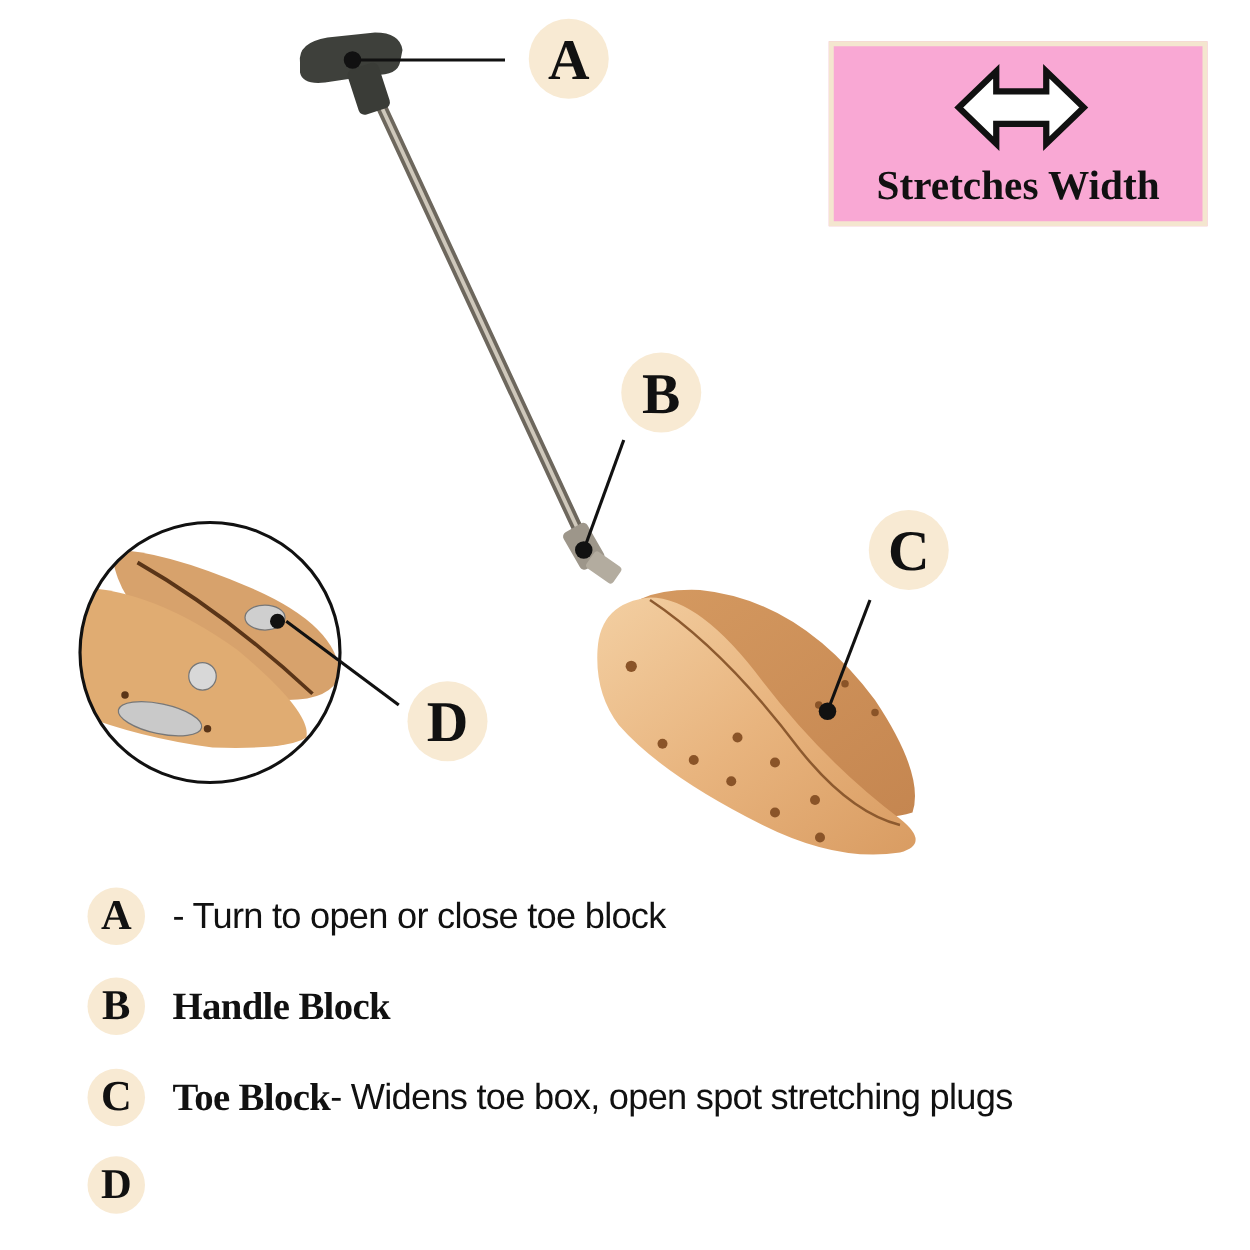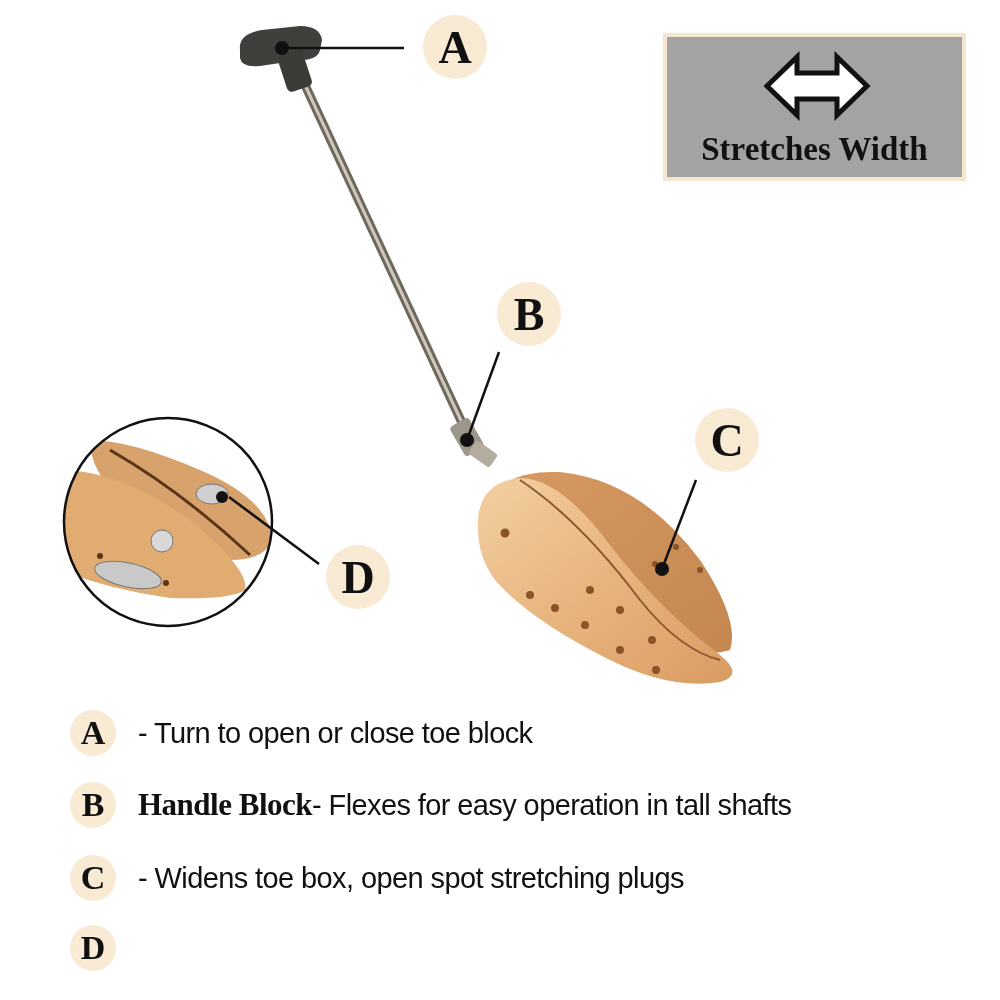--- a/index.html
+++ b/index.html
@@ -1,21 +1,21 @@
 <!DOCTYPE html>
 <html><head>
 <meta charset="utf-8">
 <style>
   html,body{margin:0;padding:0;background:#fff;}
   body{width:1000px;height:1000px;position:relative;overflow:hidden;font-family:"Liberation Serif",serif;}
   .badge{position:absolute;border-radius:50%;background:#f8ead3;display:flex;align-items:center;justify-content:center;
     font-family:"Liberation Serif",serif;font-weight:bold;color:#111;}
   .badge.big{width:64px;height:64px;font-size:46px;}
   .badge.small{width:46px;height:46px;font-size:34px;}
-  .width-box{position:absolute;left:663px;top:33px;width:303px;height:148px;border:4px solid #f4e6cf;box-sizing:border-box;background:#a3a3a3;}
+  .width-box{position:absolute;left:663px;top:33px;width:303px;height:148px;border:4px solid #f4e6cf;box-sizing:border-box;background:#f9a8d4;}
   .width-box .label{position:absolute;left:0;right:0;top:94px;text-align:center;font-family:"Liberation Serif",serif;font-weight:bold;font-size:33px;color:#111;}
   .width-box svg{position:absolute;left:95px;top:14px;}
   .legend-row{position:absolute;left:70px;height:50px;display:flex;align-items:center;}
   .legend-row .badge{position:relative;margin-right:22px;}
   .legend-row .term{font-family:"Liberation Serif",serif;font-weight:bold;font-size:31px;color:#111;letter-spacing:-0.5px;}
   .legend-row .desc{font-family:"Liberation Sans",sans-serif;font-size:29px;color:#111;letter-spacing:-0.6px;text-align:right;}
   svg.art{position:absolute;left:0;top:0;}
 </style>
 </head>
 <body>
@@ -117,21 +117,21 @@
   <div class="label">Stretches Width</div>
 </div>
 
 <div class="legend-row" style="top:708px;">
   <div class="badge small">A</div>
   <span class="desc">- Turn to open or close toe block</span>
 </div>
 <div class="legend-row" style="top:780px;">
   <div class="badge small">B</div>
   <span class="term">Handle Block</span>
-  <span class="desc">- Flexes for easy operation in tall shafts</span>
 </div>
 <div class="legend-row" style="top:853px;">
   <div class="badge small">C</div>
+  <span class="term">Toe Block</span>
   <span class="desc">- Widens toe box, open spot stretching plugs</span>
 </div>
 <div class="legend-row" style="top:923px;">
   <div class="badge small">D</div>
 </div>
 
 </body></html>

